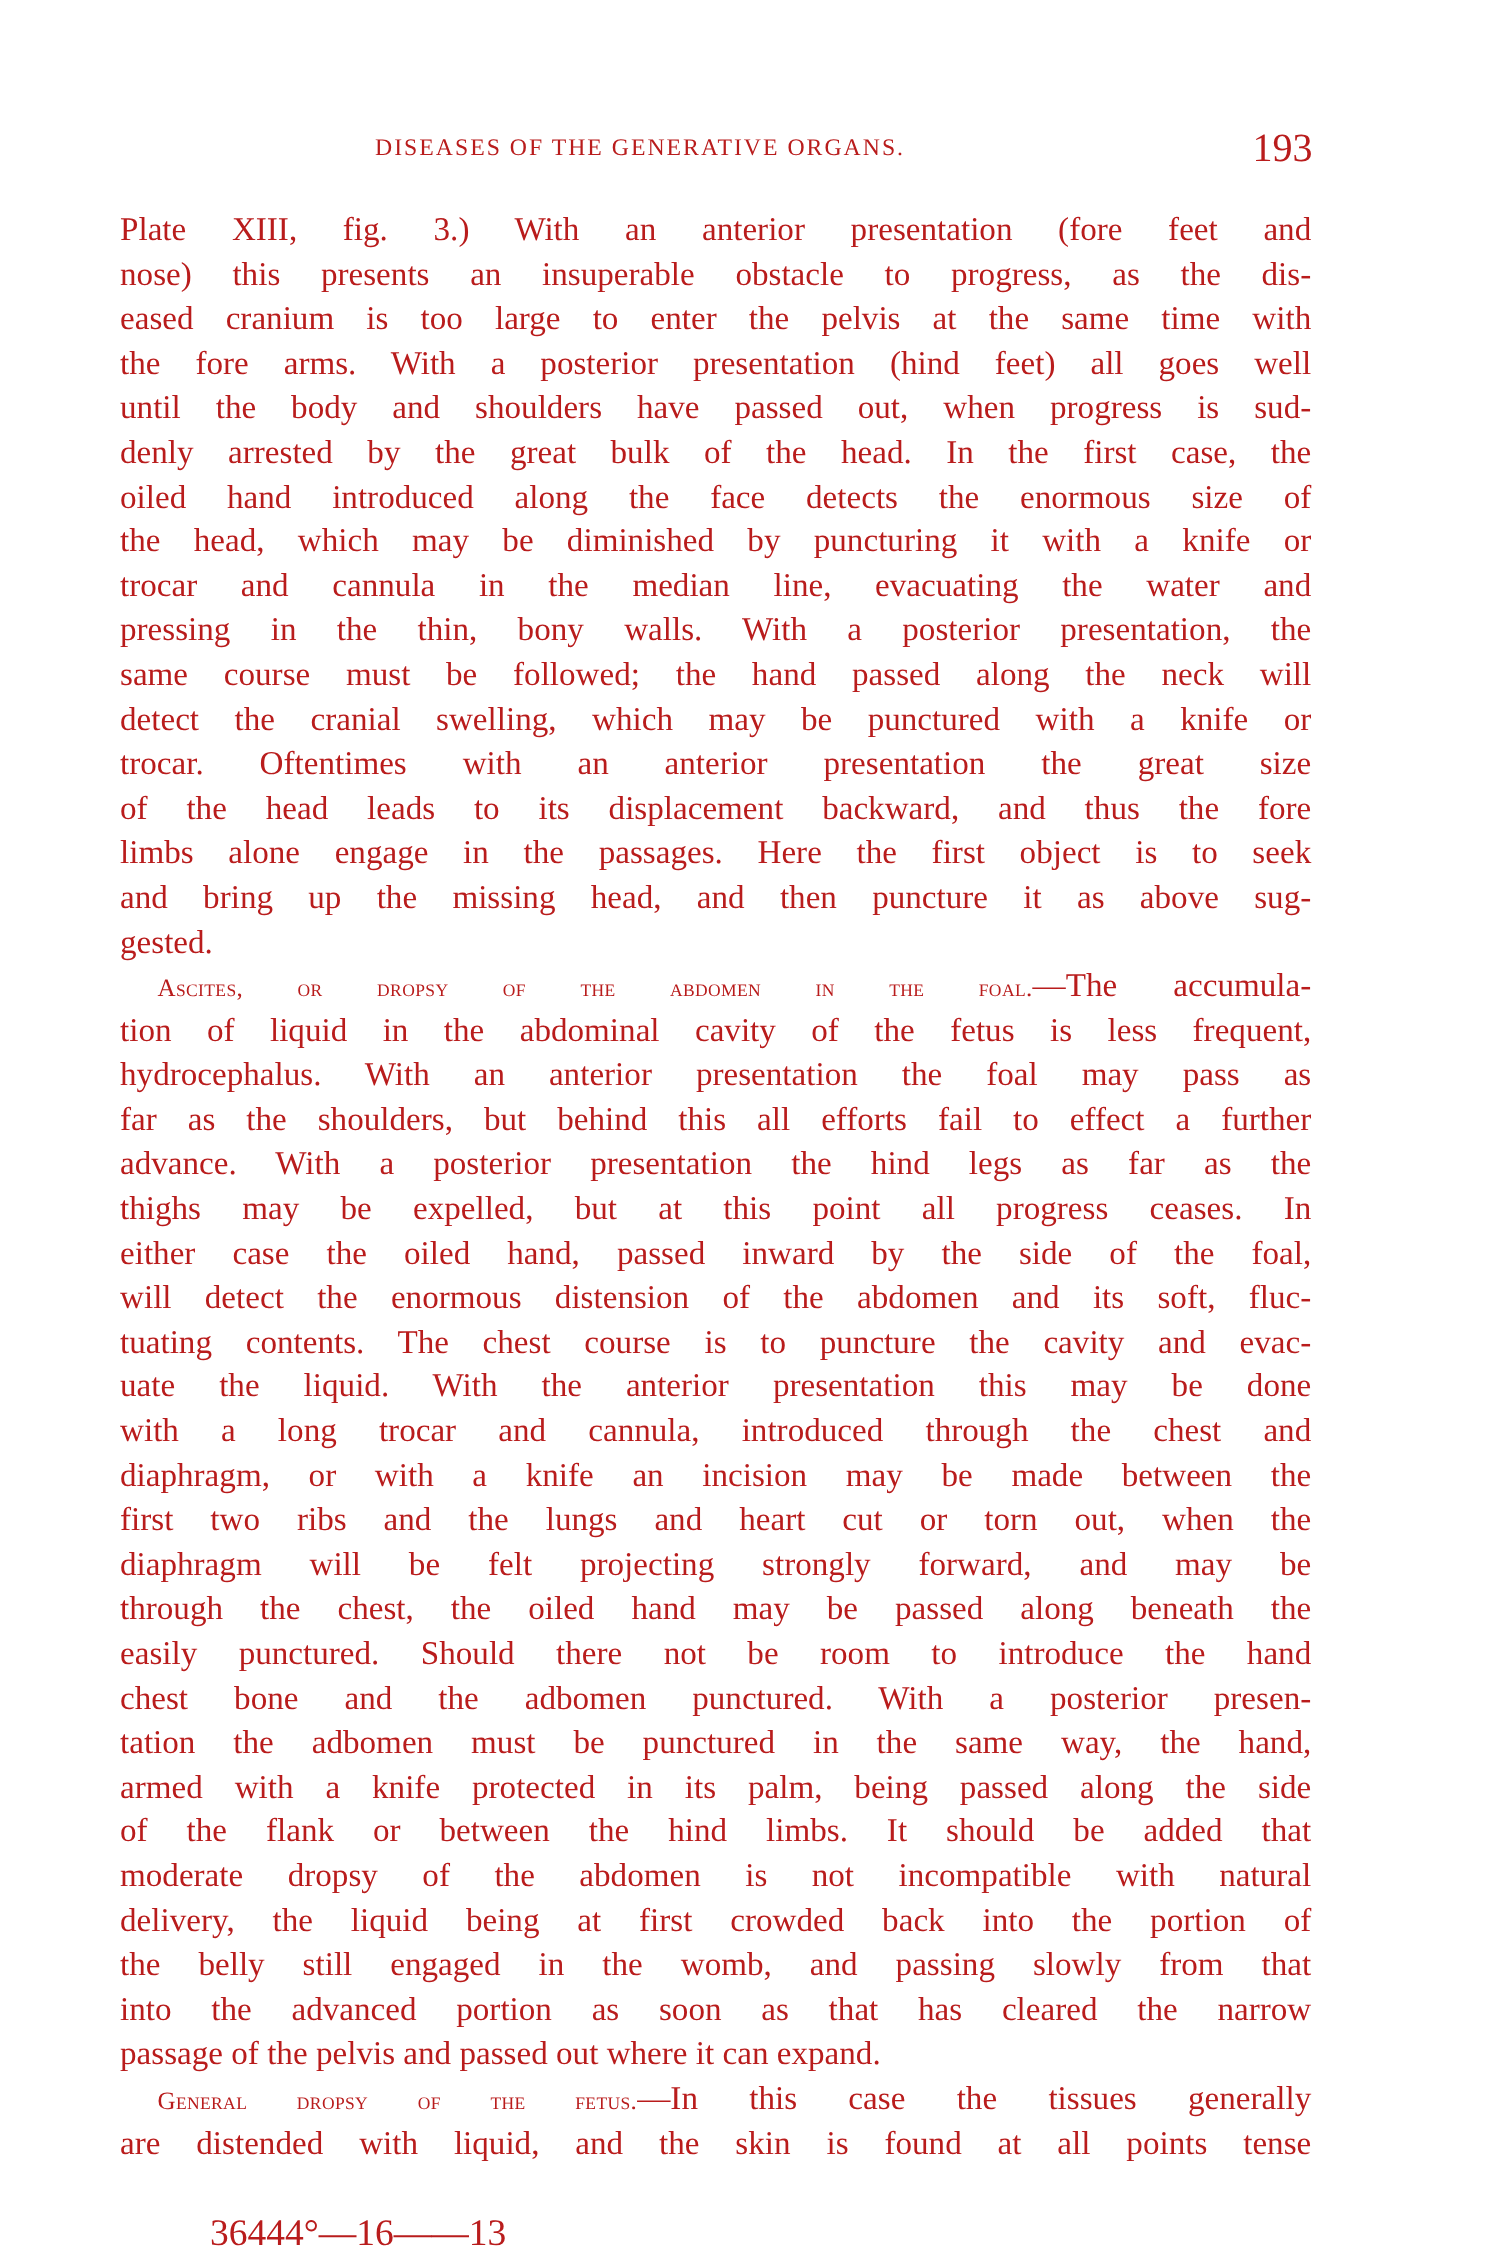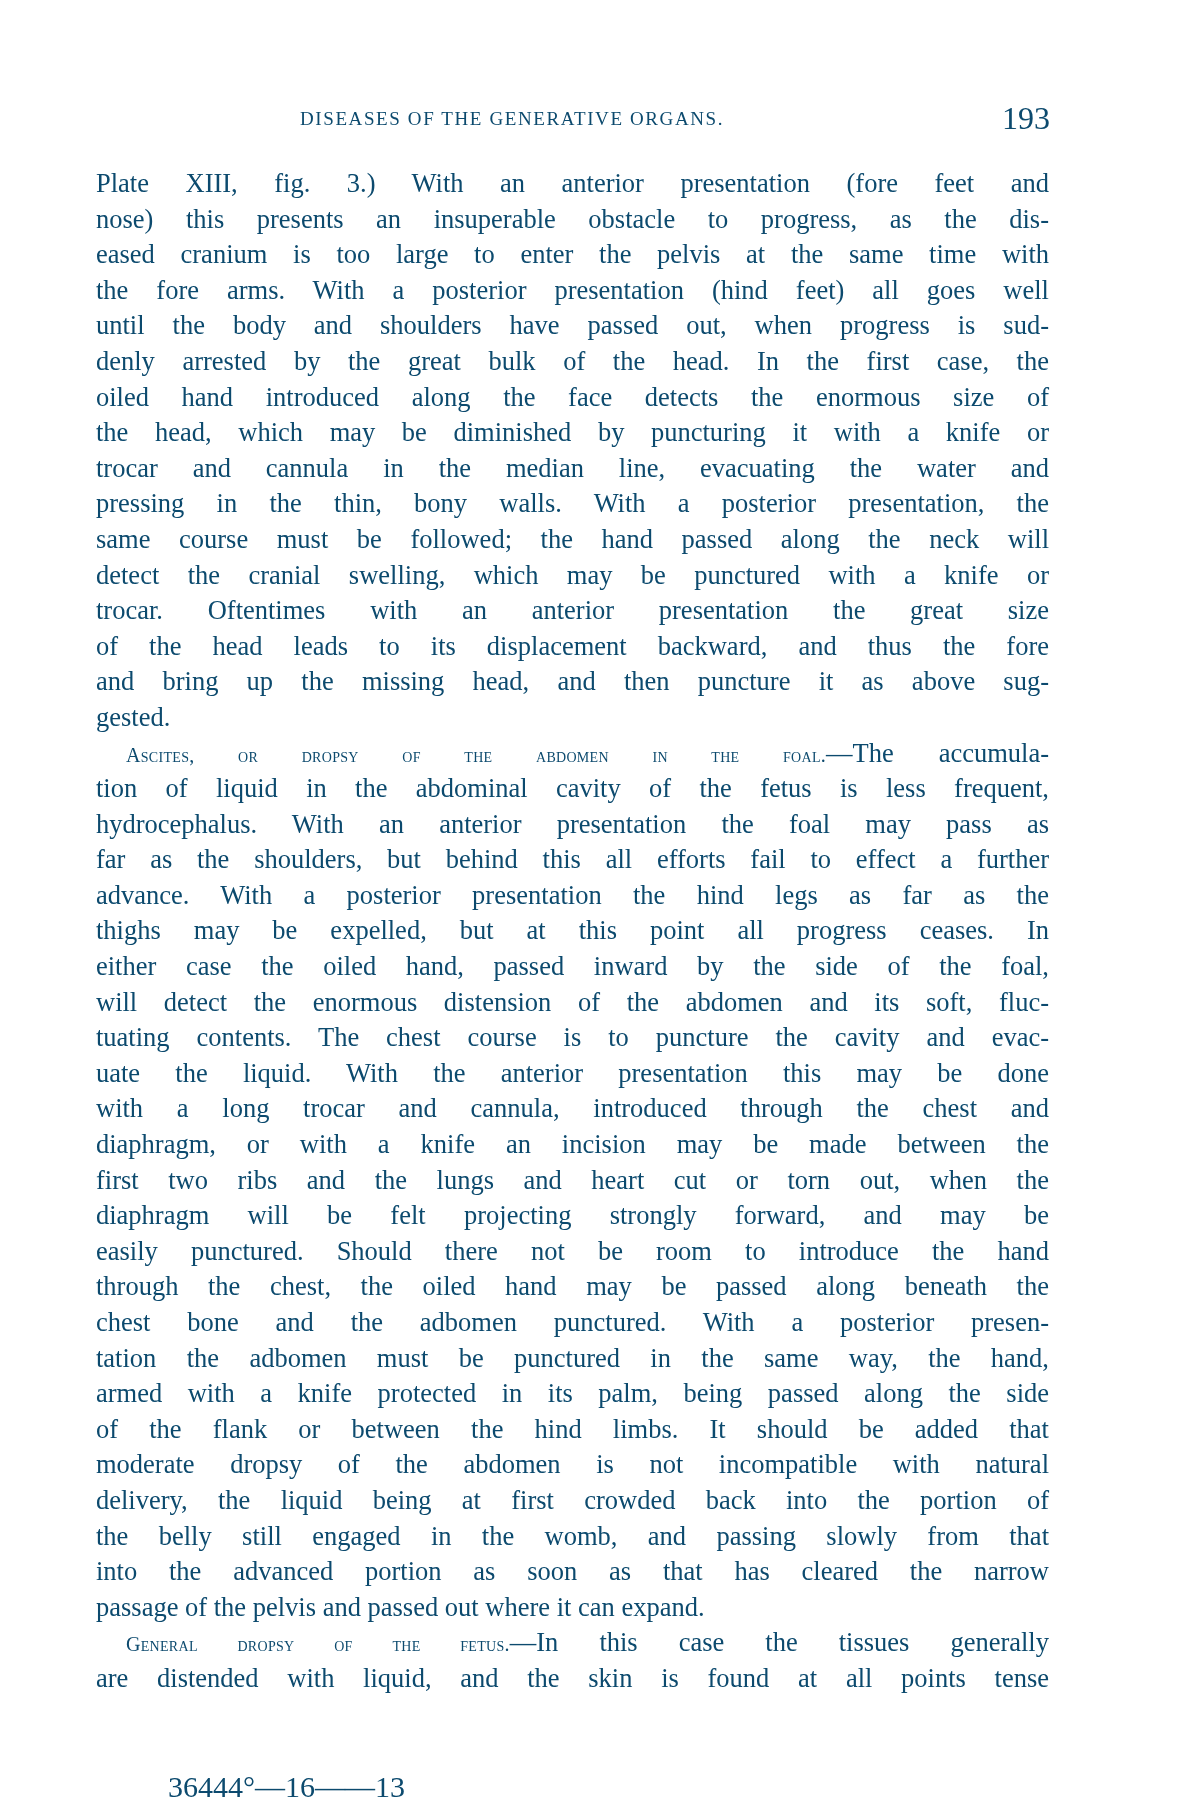--- a/index.html
+++ b/index.html
@@ -1,19 +1,19 @@
 <!DOCTYPE html>
 <html><head>
 <meta charset="utf-8">
 <style>
   html, body { margin: 0; padding: 0; background: #ffffff; }
   body { width: 1200px; height: 1811px; position: relative; overflow: hidden; }
   .page {
     position: absolute; left: 0; top: 0; width: 1200px; height: 1811px;
-    background: #ffffff; color: #0c4a6e;
+    background: #ffffff; color: #b91c1c;
     font-family: "Liberation Serif", "DejaVu Serif", serif;
   }
   .running-head {
     position: absolute; top: 106px; left: 300px; width: 750px; height: 30px;
   }
   .running-title {
     position: absolute; left: 0; top: 2px;
     font-size: 19px; letter-spacing: 1.6px; text-transform: uppercase;
   }
   .page-number {
@@ -52,41 +52,42 @@
       <span class="line">until the body and shoulders have passed out, when progress is sud-</span>
       <span class="line">denly arrested by the great bulk of the head.  In the first case, the</span>
       <span class="line">oiled hand introduced along the face detects the enormous size of</span>
       <span class="line">the head, which may be diminished by puncturing it with a knife or</span>
       <span class="line">trocar and cannula in the median line, evacuating the water and</span>
       <span class="line">pressing in the thin, bony walls.  With a posterior presentation, the</span>
       <span class="line">same course must be followed; the hand passed along the neck will</span>
       <span class="line">detect the cranial swelling, which may be punctured with a knife or</span>
       <span class="line">trocar.  Oftentimes with an anterior presentation the great size</span>
       <span class="line">of the head leads to its displacement backward, and thus the fore</span>
+      <span class="line">limbs alone engage in the passages.  Here the first object is to seek</span>
       <span class="line">and bring up the missing head, and then puncture it as above sug-</span>
       <span class="line last">gested.</span>
     </div>
 
     <div>
       <span class="line indent"><span class="sc">Ascites, or dropsy of the abdomen in the foal.</span><span>—The accumula-</span></span>
       <span class="line">tion of liquid in the abdominal cavity of the fetus is less frequent,</span>
       <span class="line">hydrocephalus.  With an anterior presentation the foal may pass as</span>
       <span class="line">far as the shoulders, but behind this all efforts fail to effect a further</span>
       <span class="line">advance.  With a posterior presentation the hind legs as far as the</span>
       <span class="line">thighs may be expelled, but at this point all progress ceases.  In</span>
       <span class="line">either case the oiled hand, passed inward by the side of the foal,</span>
       <span class="line">will detect the enormous distension of the abdomen and its soft, fluc-</span>
       <span class="line">tuating contents.  The chest course is to puncture the cavity and evac-</span>
       <span class="line">uate the liquid.  With the anterior presentation this may be done</span>
       <span class="line">with a long trocar and cannula, introduced through the chest and</span>
       <span class="line">diaphragm, or with a knife an incision may be made between the</span>
       <span class="line">first two ribs and the lungs and heart cut or torn out, when the</span>
       <span class="line">diaphragm will be felt projecting strongly forward, and may be</span>
+      <span class="line">through the chest, the oiled hand may be passed along beneath the</span>
       <span class="line">easily punctured.  Should there not be room to introduce the hand</span>
-      <span class="line">through the chest, the oiled hand may be passed along beneath the</span>
       <span class="line">chest bone and the adbomen punctured.  With a posterior presen-</span>
       <span class="line">tation the adbomen must be punctured in the same way, the hand,</span>
       <span class="line">armed with a knife protected in its palm, being passed along the side</span>
       <span class="line">of the flank or between the hind limbs.  It should be added that</span>
       <span class="line">moderate dropsy of the abdomen is not incompatible with natural</span>
       <span class="line">delivery, the liquid being at first crowded back into the portion of</span>
       <span class="line">the belly still engaged in the womb, and passing slowly from that</span>
       <span class="line">into the advanced portion as soon as that has cleared the narrow</span>
       <span class="line last">passage of the pelvis and passed out where it can expand.</span>
     </div>

